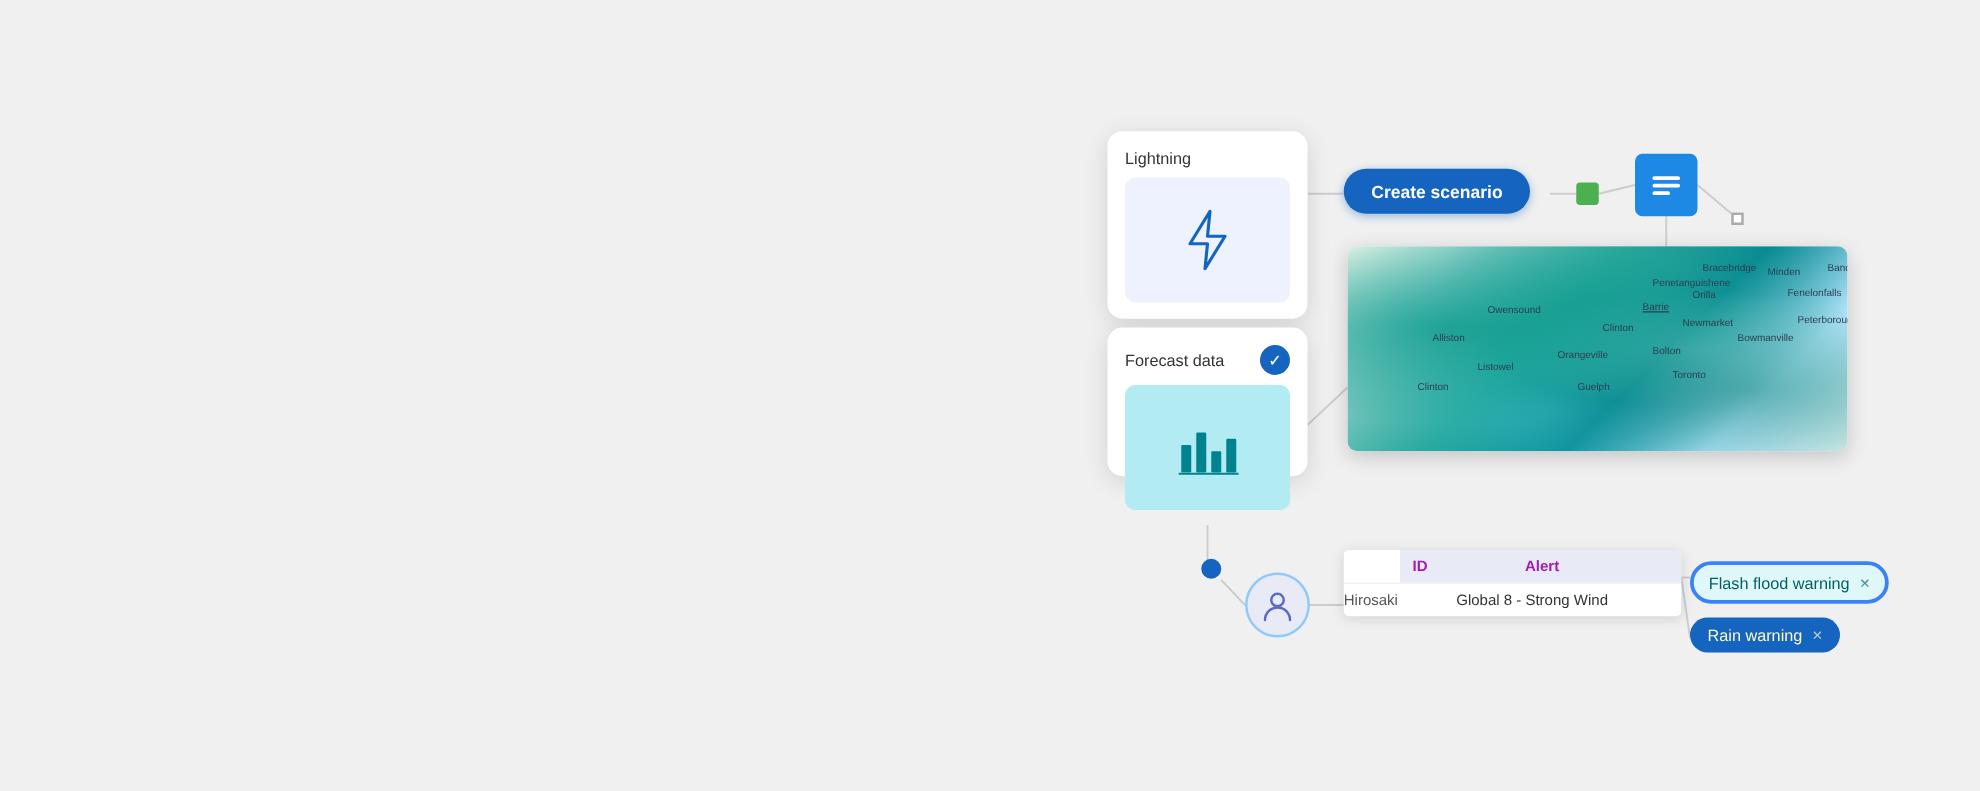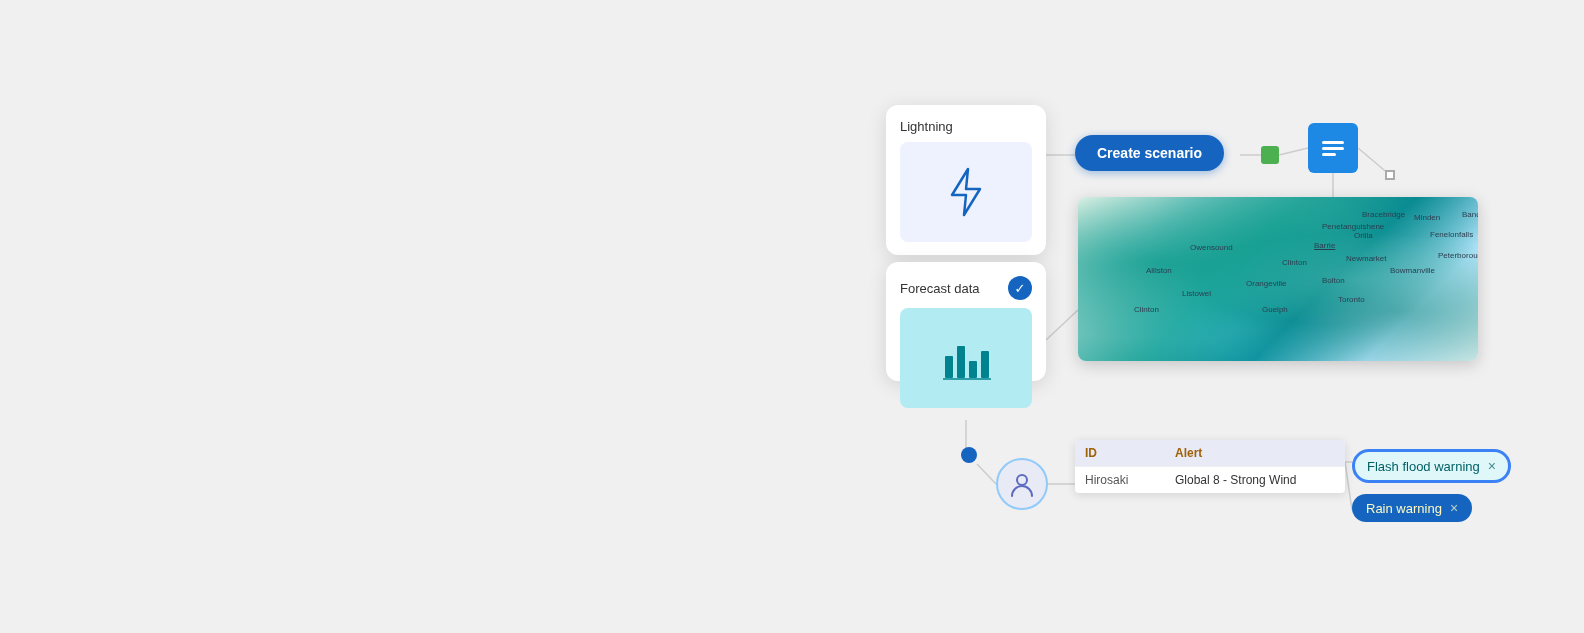--- a/index.html
+++ b/index.html
@@ -213,27 +213,28 @@
       border-radius: 4px;
       box-shadow: 0 2px 10px rgba(0,0,0,0.12);
       overflow: hidden;
       font-size: 12px;
     }
     .table-header {
       display: flex;
       background: #e8eaf6;
       padding: 6px 10px;
       font-weight: 600;
-      color: #a16207;
+      color: #a21caf;
+      margin-left: 45px;
     }
     .table-header .col-id { width: 90px; }
     .table-header .col-alert { flex: 1; }
     .table-row {
       display: flex;
-      padding: 6px 10px;
+      padding: 6px 0;
       border-top: 1px solid #f0f0f0;
       color: #444;
     }
     .table-row .col-id { width: 90px; color: #555; }
     .table-row .col-alert { flex: 1; color: #333; }
 
     
     .alert-tag-flash {
       position: absolute;
       left: 1352px;

